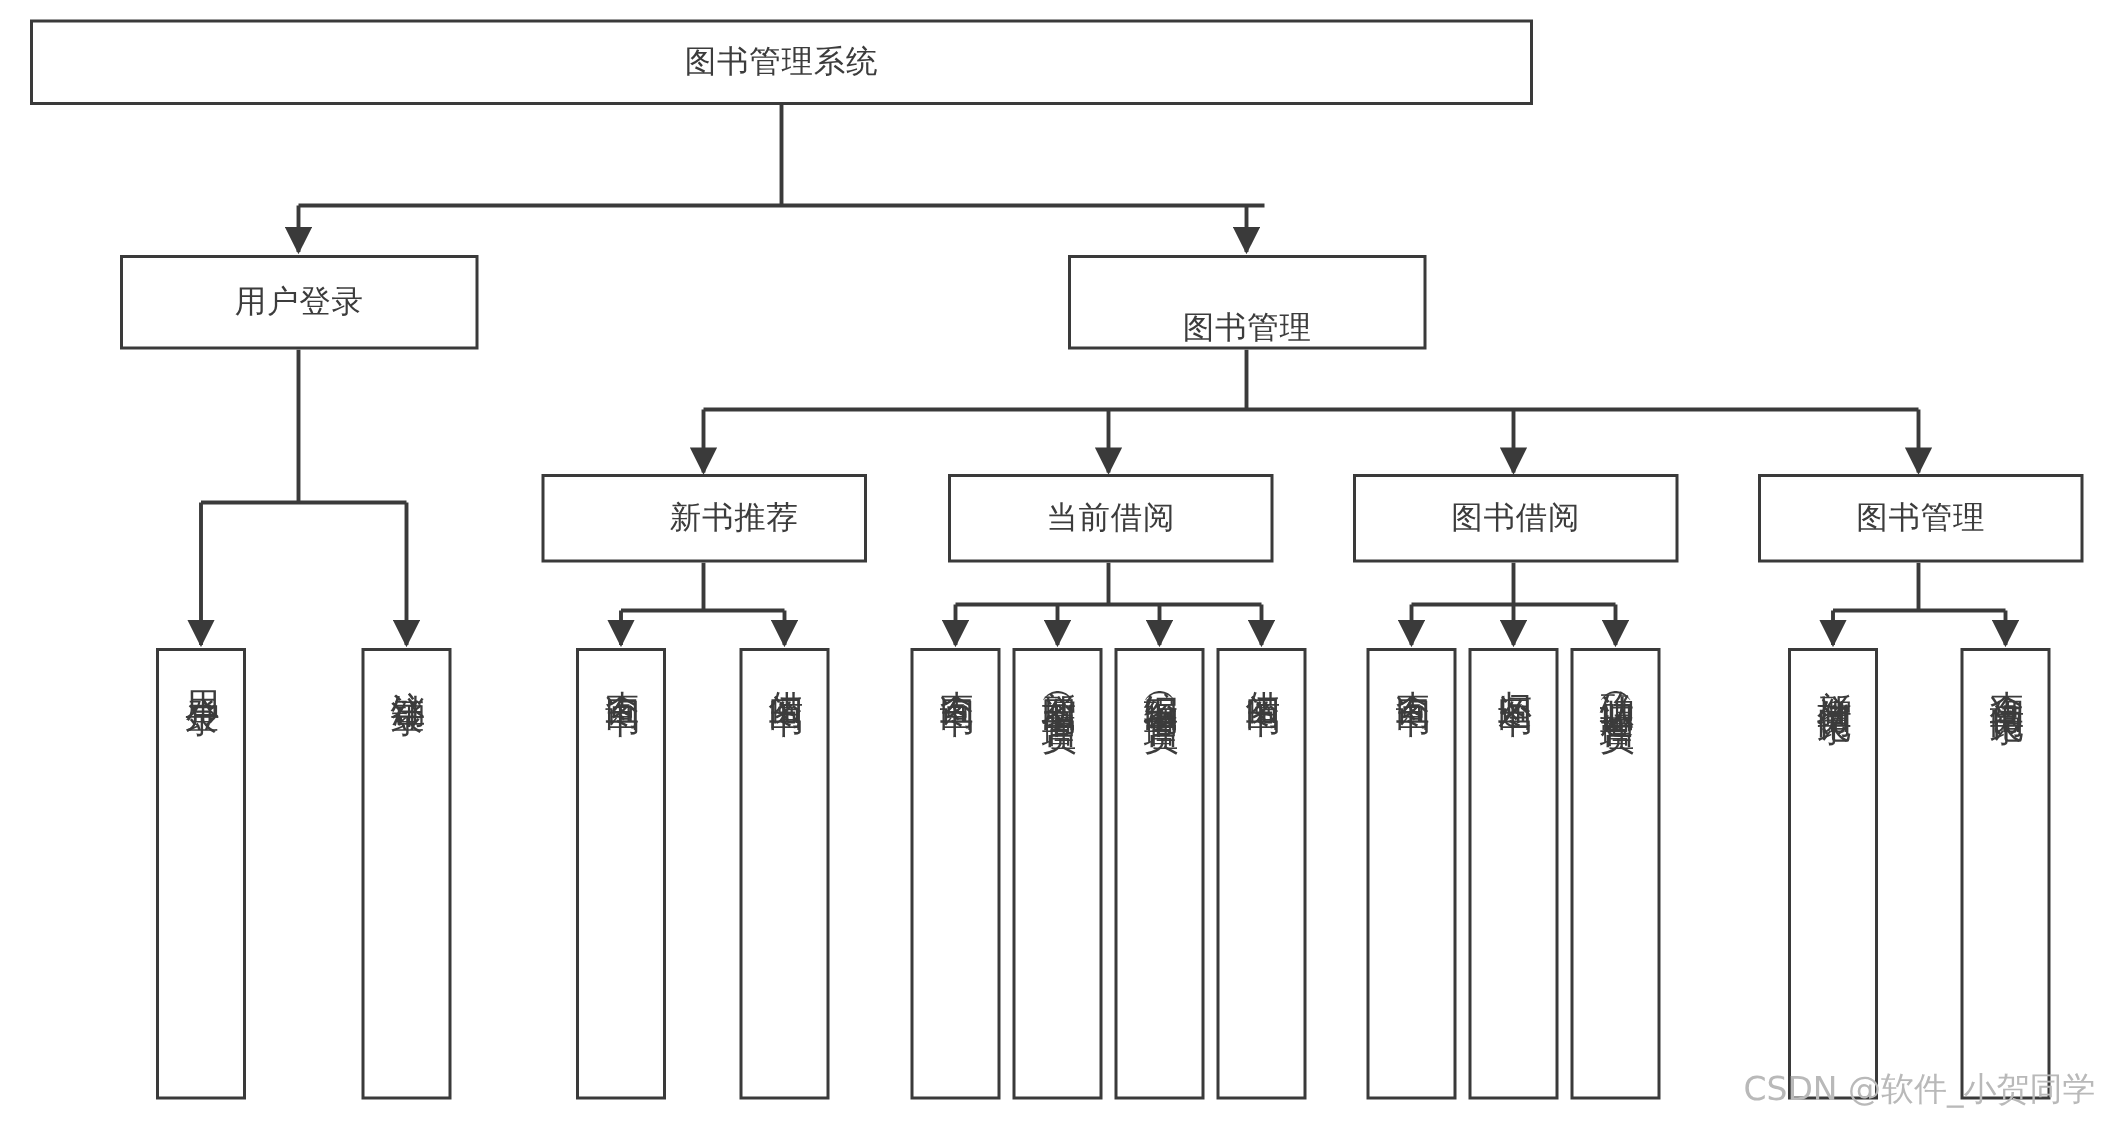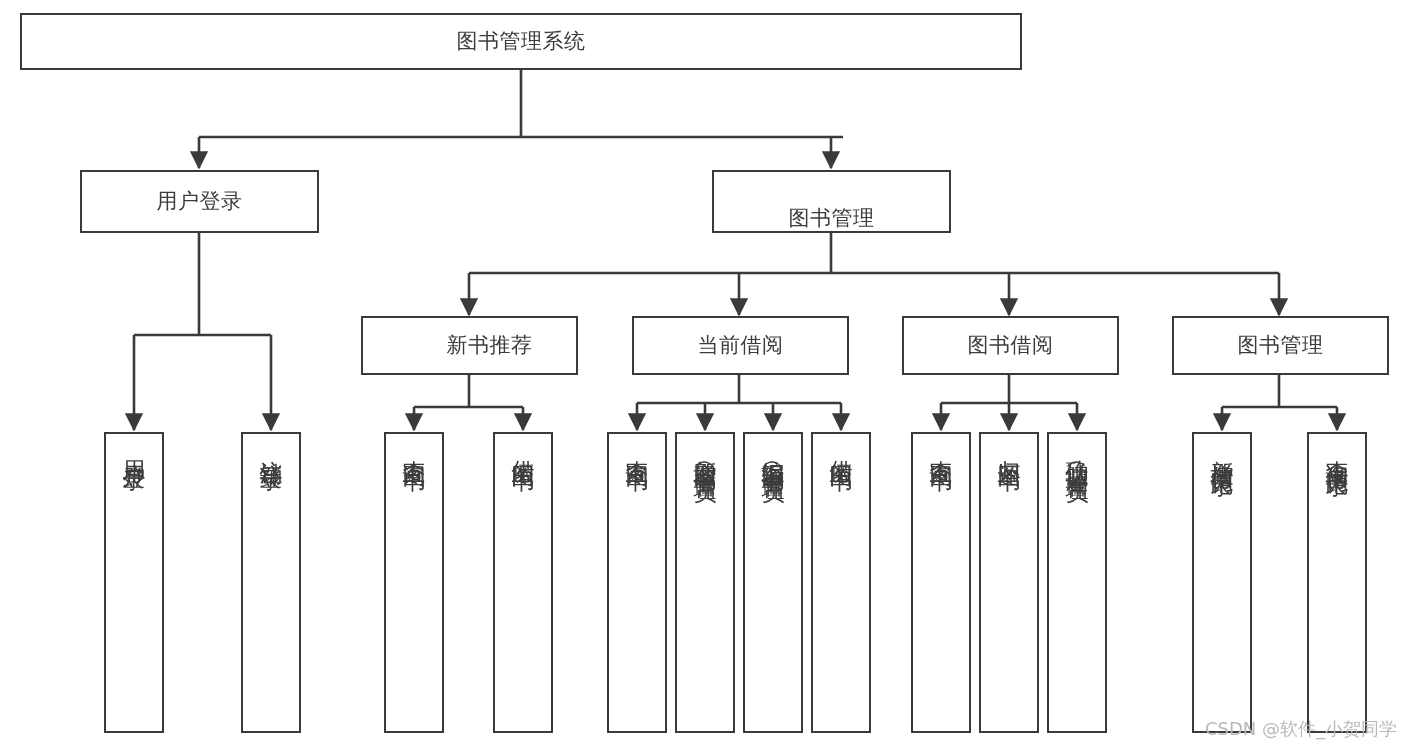--- a/index.html
+++ b/index.html
@@ -55,21 +55,21 @@
     writing-mode: vertical-rl;
     text-orientation: upright;
     font-size: 23px;
     letter-spacing: 3px;
     white-space: nowrap;
   }
   #watermark {
     position: absolute;
     right: 8px;
     bottom: 6px;
-    font-size: 18px;
+    font-size: 22px;
     color: #b9b9b9;
     z-index: 5;
     white-space: nowrap;
     font-family: "DejaVu Sans", "Liberation Sans", sans-serif;
   }
 </style>
 </head>
 <body>
 
 <div id="diagram-root">

